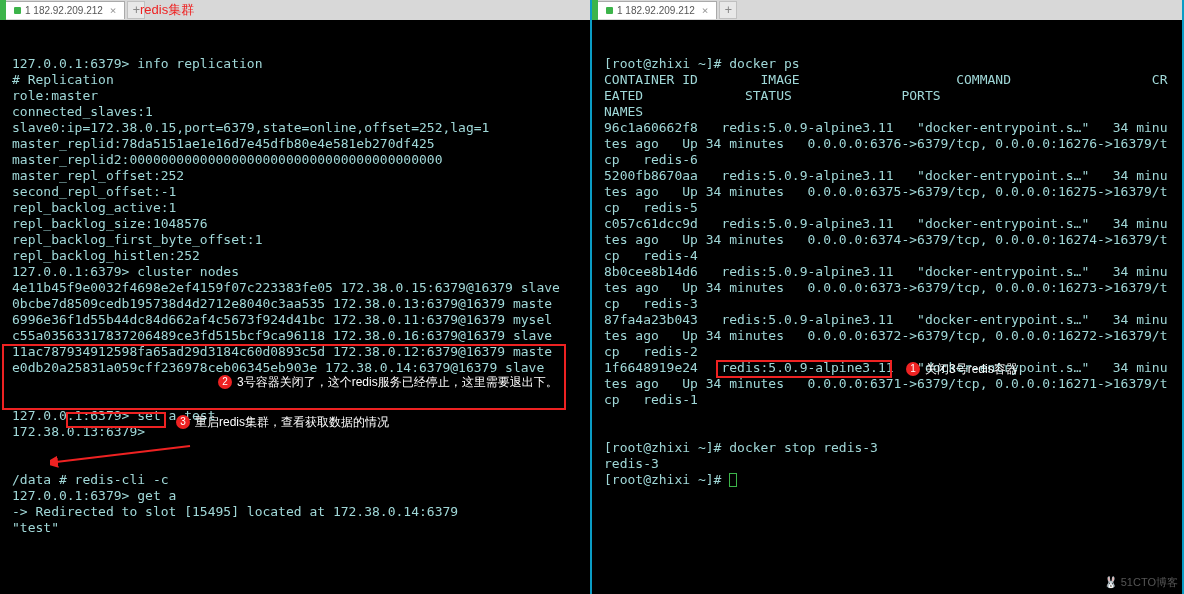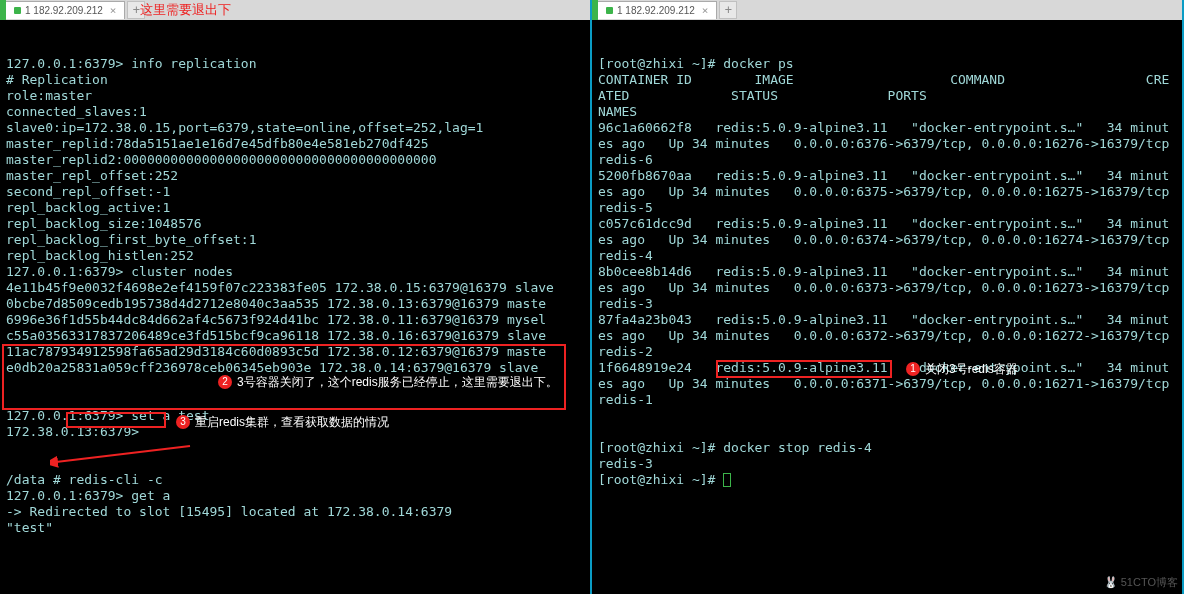--- a/index.html
+++ b/index.html
@@ -73,21 +73,21 @@
   position: absolute;
   top: 1px;
   left: 140px;
   color: #e22;
   font-size: 13px;
   font-family: "Microsoft YaHei", sans-serif;
 }
 .terminal {
   flex: 1;
   background: #000;
-  padding: 4px 6px;
+  padding: 4px 12px;
   color: #a0d8d8;
   white-space: pre;
   overflow: hidden;
   font-size: 13px;
   line-height: 16px;
   position: relative;
 }
 .line { white-space: pre-wrap; word-break: break-all; }
 .prompt-cursor {
   display: inline-block;
@@ -192,28 +192,28 @@
       <span class="tab-dot"></span>
       <span class="tab-title">1 182.92.209.212</span>
       <span class="tab-close">×</span>
     </div>
     <div class="tab-add">
         <span>+</span>
       </div>
   </div>
   <div class="terminal">
     <div id="right-lines"><div class="line">[root@zhixi ~]# docker ps</div><div class="line">CONTAINER ID        IMAGE                    COMMAND                  CREATED             STATUS              PORTS                                              NAMES</div><div class="line">96c1a60662f8   redis:5.0.9-alpine3.11   "docker-entrypoint.s…"   34 minutes ago   Up 34 minutes   0.0.0.0:6376-&gt;6379/tcp, 0.0.0.0:16276-&gt;16379/tcp   redis-6</div><div class="line">5200fb8670aa   redis:5.0.9-alpine3.11   "docker-entrypoint.s…"   34 minutes ago   Up 34 minutes   0.0.0.0:6375-&gt;6379/tcp, 0.0.0.0:16275-&gt;16379/tcp   redis-5</div><div class="line">c057c61dcc9d   redis:5.0.9-alpine3.11   "docker-entrypoint.s…"   34 minutes ago   Up 34 minutes   0.0.0.0:6374-&gt;6379/tcp, 0.0.0.0:16274-&gt;16379/tcp   redis-4</div><div class="line">8b0cee8b14d6   redis:5.0.9-alpine3.11   "docker-entrypoint.s…"   34 minutes ago   Up 34 minutes   0.0.0.0:6373-&gt;6379/tcp, 0.0.0.0:16273-&gt;16379/tcp   redis-3</div><div class="line">87fa4a23b043   redis:5.0.9-alpine3.11   "docker-entrypoint.s…"   34 minutes ago   Up 34 minutes   0.0.0.0:6372-&gt;6379/tcp, 0.0.0.0:16272-&gt;16379/tcp   redis-2</div><div class="line">1f6648919e24   redis:5.0.9-alpine3.11   "docker-entrypoint.s…"   34 minutes ago   Up 34 minutes   0.0.0.0:6371-&gt;6379/tcp, 0.0.0.0:16271-&gt;16379/tcp   redis-1</div></div>
-    <div id="right-block1"><div class="line">[root@zhixi ~]# docker stop redis-4</div><div class="line">redis-3</div><div class="line">[root@zhixi ~]# <span class="prompt-cursor cursor-outline"></span></div></div>
+    <div id="right-block1"><div class="line">[root@zhixi ~]# docker stop redis-3</div><div class="line">redis-3</div><div class="line">[root@zhixi ~]# <span class="prompt-cursor cursor-outline"></span></div></div>
 
     
     <div class="redbox" style="left:124px; top:340px; width:176px; height:18px;"></div>
 
     
     <div class="anno" style="left:314px; top:341px;">
       <span class="anno-num">1</span>
       <span>关闭3号redis容器</span>
     </div>
 
     <div class="watermark">🐰 51CTO博客</div>
   </div>
 </div>
 
-<div class="header-note">这里需要退出下</div>
+<div class="header-note">redis集群</div>
 
 </body></html>

